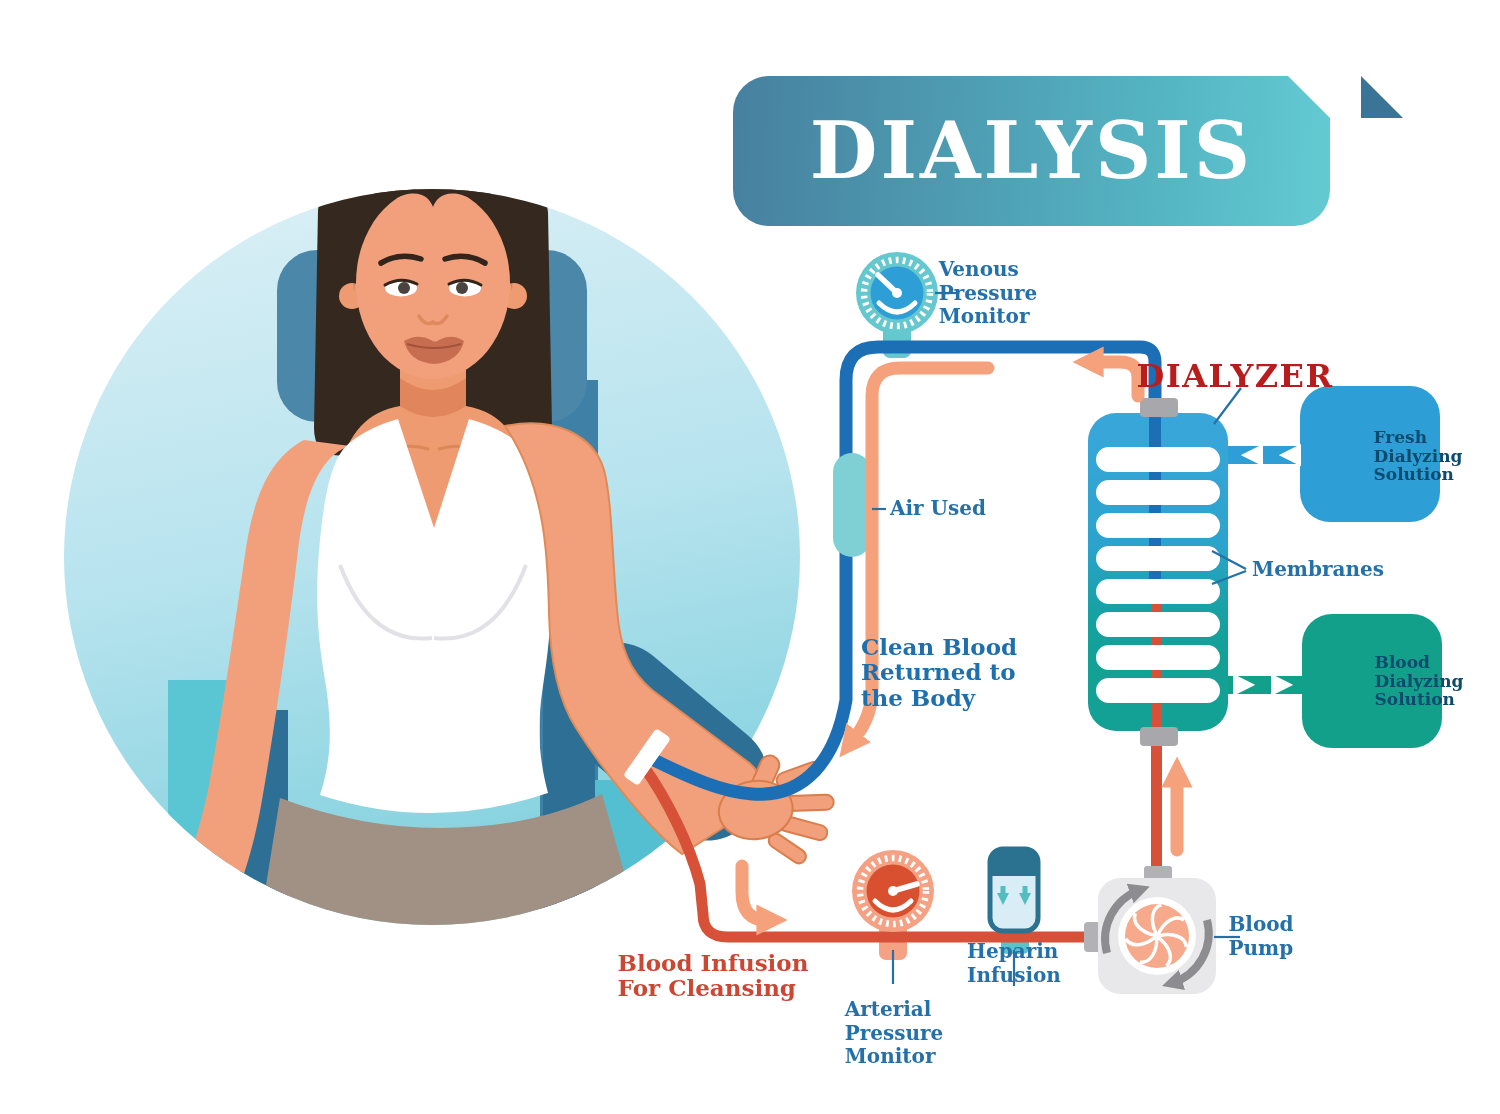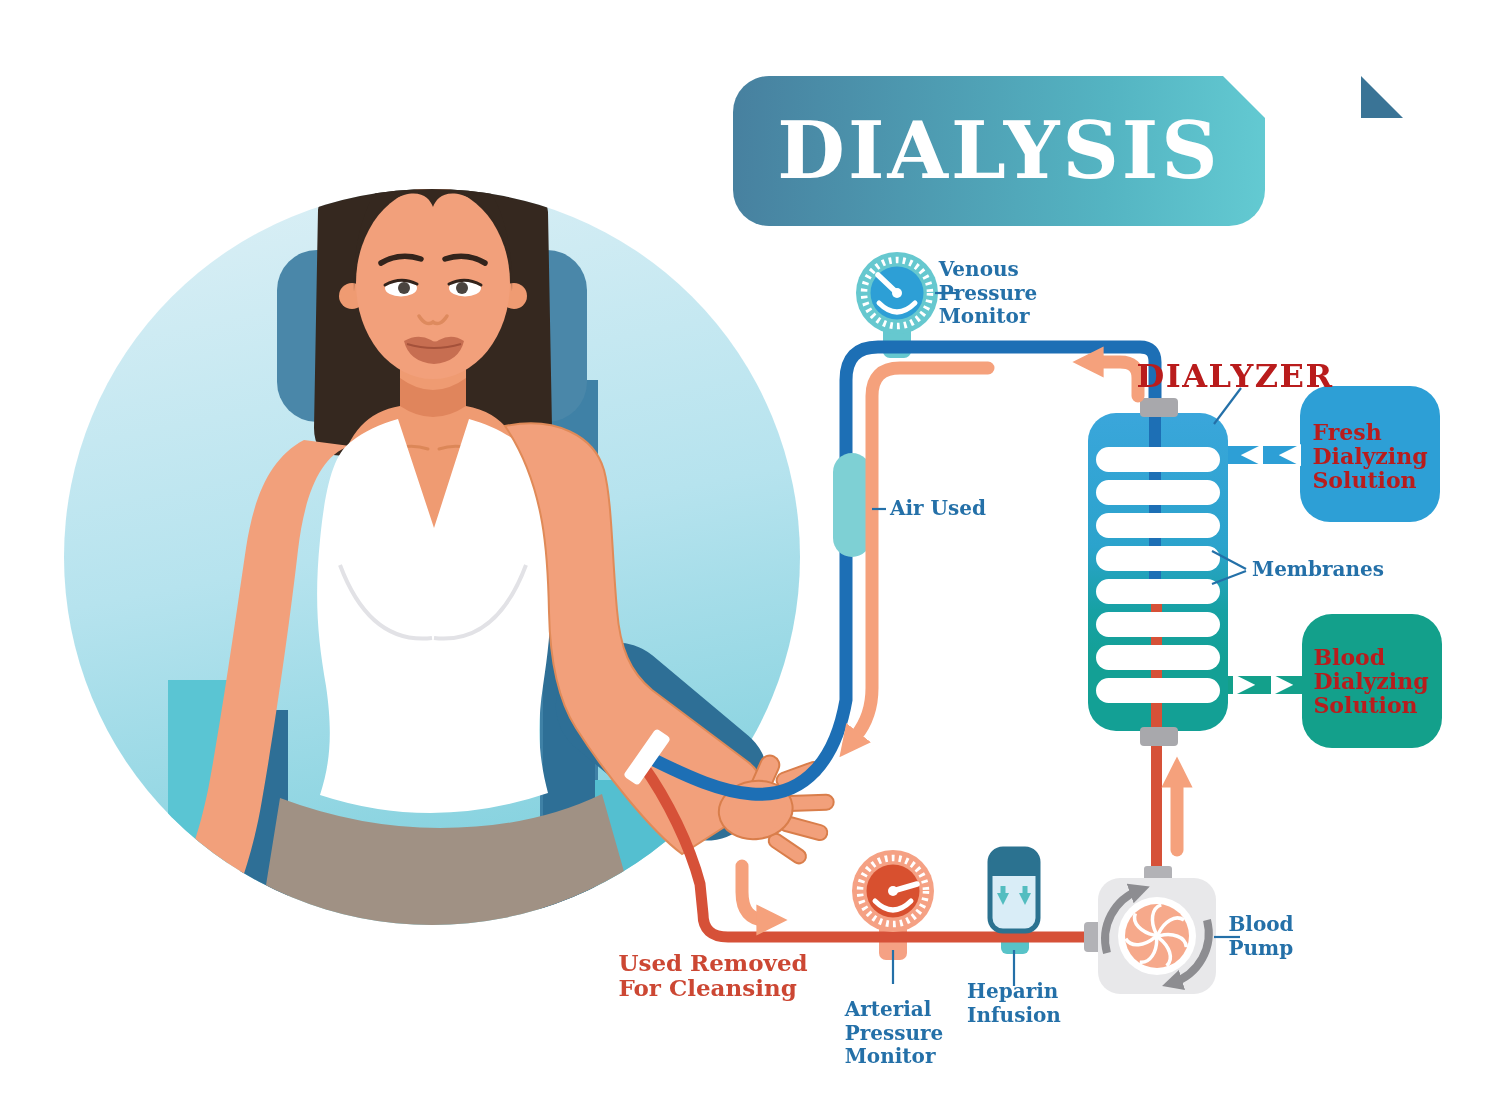--- a/index.html
+++ b/index.html
@@ -3,40 +3,40 @@
 <meta charset="utf-8">
 <style>
   html,body{margin:0;padding:0;background:#fff;}
   .stage{
     position:relative;width:1500px;height:1114px;background:#ffffff;overflow:hidden;
     font-family:"DejaVu Serif","Liberation Serif",serif;
   }
   .scene{position:absolute;left:0;top:0;z-index:1;}
   
   .banner{
-    position:absolute;left:733px;top:76px;width:532px;height:150px;z-index:2;
+    position:absolute;left:733px;top:76px;width:597px;height:150px;z-index:2;
     background:linear-gradient(93deg,#47809f 0%,#54b4c2 70%,#63cad2 100%);
     border-radius:36px;
     clip-path:polygon(0 0,calc(100% - 42px) 0,100% 42px,100% 100%,0 100%);
     display:flex;align-items:center;justify-content:center;
   }
   .banner-title{
     color:#ffffff;font-size:78px;font-weight:bold;letter-spacing:3px;line-height:1;
   }
   .banner-fold{position:absolute;right:0;top:0;z-index:3;}
   
   .lbl{
     position:absolute;z-index:4;transform:translate(-50%,-50%);
     font-weight:bold;color:#2470a8;font-size:20px;line-height:1.18;
     white-space:nowrap;
   }
   .lbl span{display:block;}
   .lbl-left{transform:translate(0,-50%);text-align:left;}
   .lbl-dialyzer{font-size:32px;letter-spacing:1.5px;color:#b91c1c;margin-top:12px;}
-  .lbl-box{color:#b91c1c;font-size:22px;line-height:1.1;}
+  .lbl-box{color:#0c4a6e;font-size:17px;line-height:1.1;margin-left:48px;}
   .lbl-clean{color:#1d6fad;font-size:23px;line-height:1.1;}
   .lbl-removed{color:#cc4733;font-size:23px;line-height:1.08;}
 </style>
 </head>
 <body>
 
 <div class="stage">
 
   <svg class="scene" width="1500" height="1114" viewBox="0 0 1500 1114">
     <defs>
@@ -265,33 +265,38 @@
     <span>Dialyzing</span>
     <span>Solution</span>
   </div>
 
   <div class="lbl lbl-box" style="left:1371px;top:681px;">
     <span>Blood</span>
     <span>Dialyzing</span>
     <span>Solution</span>
   </div>
 
+  <div class="lbl lbl-clean" style="left:939px;top:672px;">
+    <span>Clean Blood</span>
+    <span>Returned to</span>
+    <span>the Body</span>
+  </div>
 
   <div class="lbl lbl-removed" style="left:713px;top:976px;">
-    <span>Used Removed</span>
+    <span>Blood Infusion</span>
     <span>For Cleansing</span>
   </div>
 
   <div class="lbl" style="left:894px;top:1033px;">
     <span>Arterial</span>
     <span>Pressure</span>
     <span>Monitor</span>
   </div>
 
-  <div class="lbl" style="left:1014px;top:1004px;">
+  <div class="lbl" style="left:1014px;top:964px;">
     <span>Heparin</span>
     <span>Infusion</span>
   </div>
 
   <div class="lbl" style="left:1261px;top:937px;">
     <span>Blood</span>
     <span>Pump</span>
   </div>
 
 </div>

